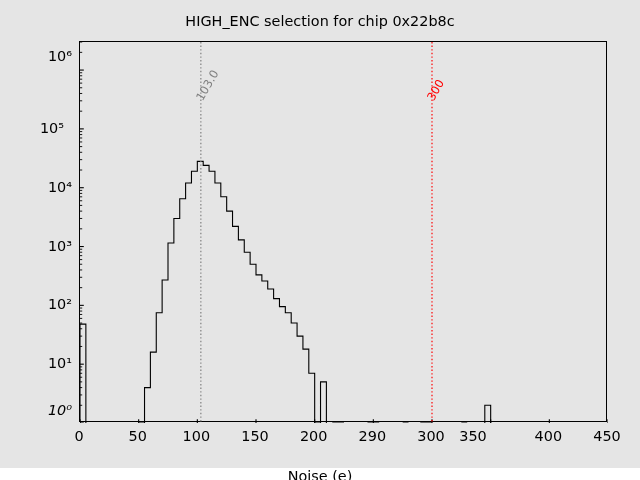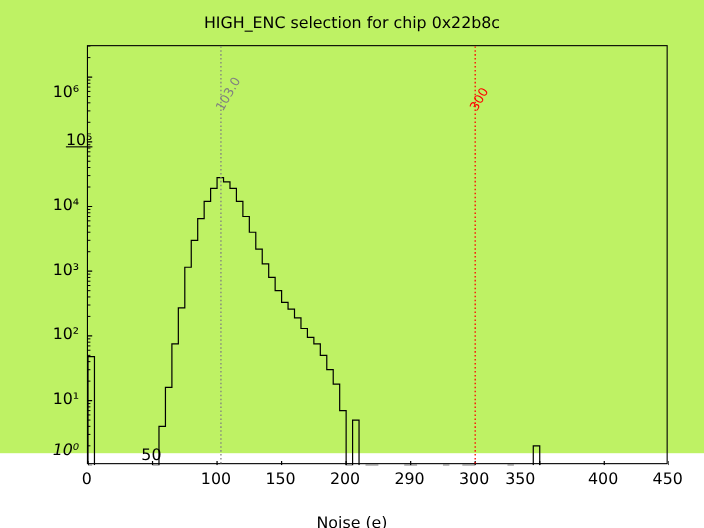--- a/index.html
+++ b/index.html
@@ -9,22 +9,22 @@
   }
   body {
     width: 640px;
     height: 480px;
     font-family: "DejaVu Sans", sans-serif;
     overflow: hidden;
   }
   #figure {
     position: relative;
     width: 640px;
-    height: 412px;
-    background: #bef264;
+    height: 468px;
+    background: #e5e5e5;
   }
   #chart-title {
     position: absolute;
     left: 0;
     top: 13px;
     width: 640px;
     text-align: center;
     font-size: 14.4px;
     color: #000000;
     letter-spacing: 0px;
@@ -104,36 +104,36 @@
 <body>
 
 <div id="figure">
 
   <div id="chart-title">HIGH_ENC selection for chip 0x22b8c</div>
 
   <div id="xlabel">Noise (e)</div>
 
   <div class="ytick-wrap" id="tick-layer">
       <div class="xtl" style="left: 79px; top: 428px;">0</div>
-      <div class="xtl" style="left: 137.667px; top: 406px;">50</div>
+      <div class="xtl" style="left: 137.667px; top: 428px;">50</div>
       <div class="xtl" style="left: 196.333px; top: 428px; text-align: right;">100</div>
       <div class="xtl" style="left: 255px; top: 428px;">150</div>
       <div class="xtl" style="left: 313.667px; top: 428px;">200</div>
       <div class="xtl" style="left: 372.333px; top: 428px;">290</div>
       <div class="xtl" style="left: 431px; top: 428px;">300</div>
       <div class="xtl" style="left: 473px; top: 428px;">350</div>
       <div class="xtl" style="left: 548.333px; top: 428px;">400</div>
       <div class="xtl" style="left: 607px; top: 428px;">450</div>
       <div class="ytl" style="left: 72px; top: 410px; font-style: italic;">10⁰</div>
       <div class="ytl" style="left: 72px; top: 363.178px; text-align: center;">10¹</div>
       <div class="ytl" style="left: 72px; top: 304.355px;">10²</div>
       <div class="ytl" style="left: 72px; top: 245.533px;">10³</div>
       <div class="ytl" style="left: 72px; top: 186.71px;">10⁴</div>
-      <div class="ytl" style="left: 84px; top: 127.888px; text-decoration: underline;">10⁵</div>
-      <div class="ytl" style="left: 72px; top: 84px;">10⁶</div>
+      <div class="ytl" style="left: 64px; top: 127.888px;">10⁵</div>
+      <div class="ytl" style="left: 72px; top: 56px;">10⁶</div>
     </div>
 
   <div id="plot-area">
     <svg id="plot-svg" viewBox="0 0 528 381" preserveAspectRatio="none">
       <g id="tick-marks">
           <line x1="0" y1="381" x2="0" y2="377.2" stroke="#000000" stroke-width="1.1"></line>
           <line x1="58.666666666666664" y1="381" x2="58.666666666666664" y2="377.2" stroke="#000000" stroke-width="1.1"></line>
           <line x1="117.33333333333333" y1="381" x2="117.33333333333333" y2="377.2" stroke="#000000" stroke-width="1.1"></line>
           <line x1="176" y1="381" x2="176" y2="377.2" stroke="#000000" stroke-width="1.1"></line>
           <line x1="234.66666666666666" y1="381" x2="234.66666666666666" y2="377.2" stroke="#000000" stroke-width="1.1"></line>

